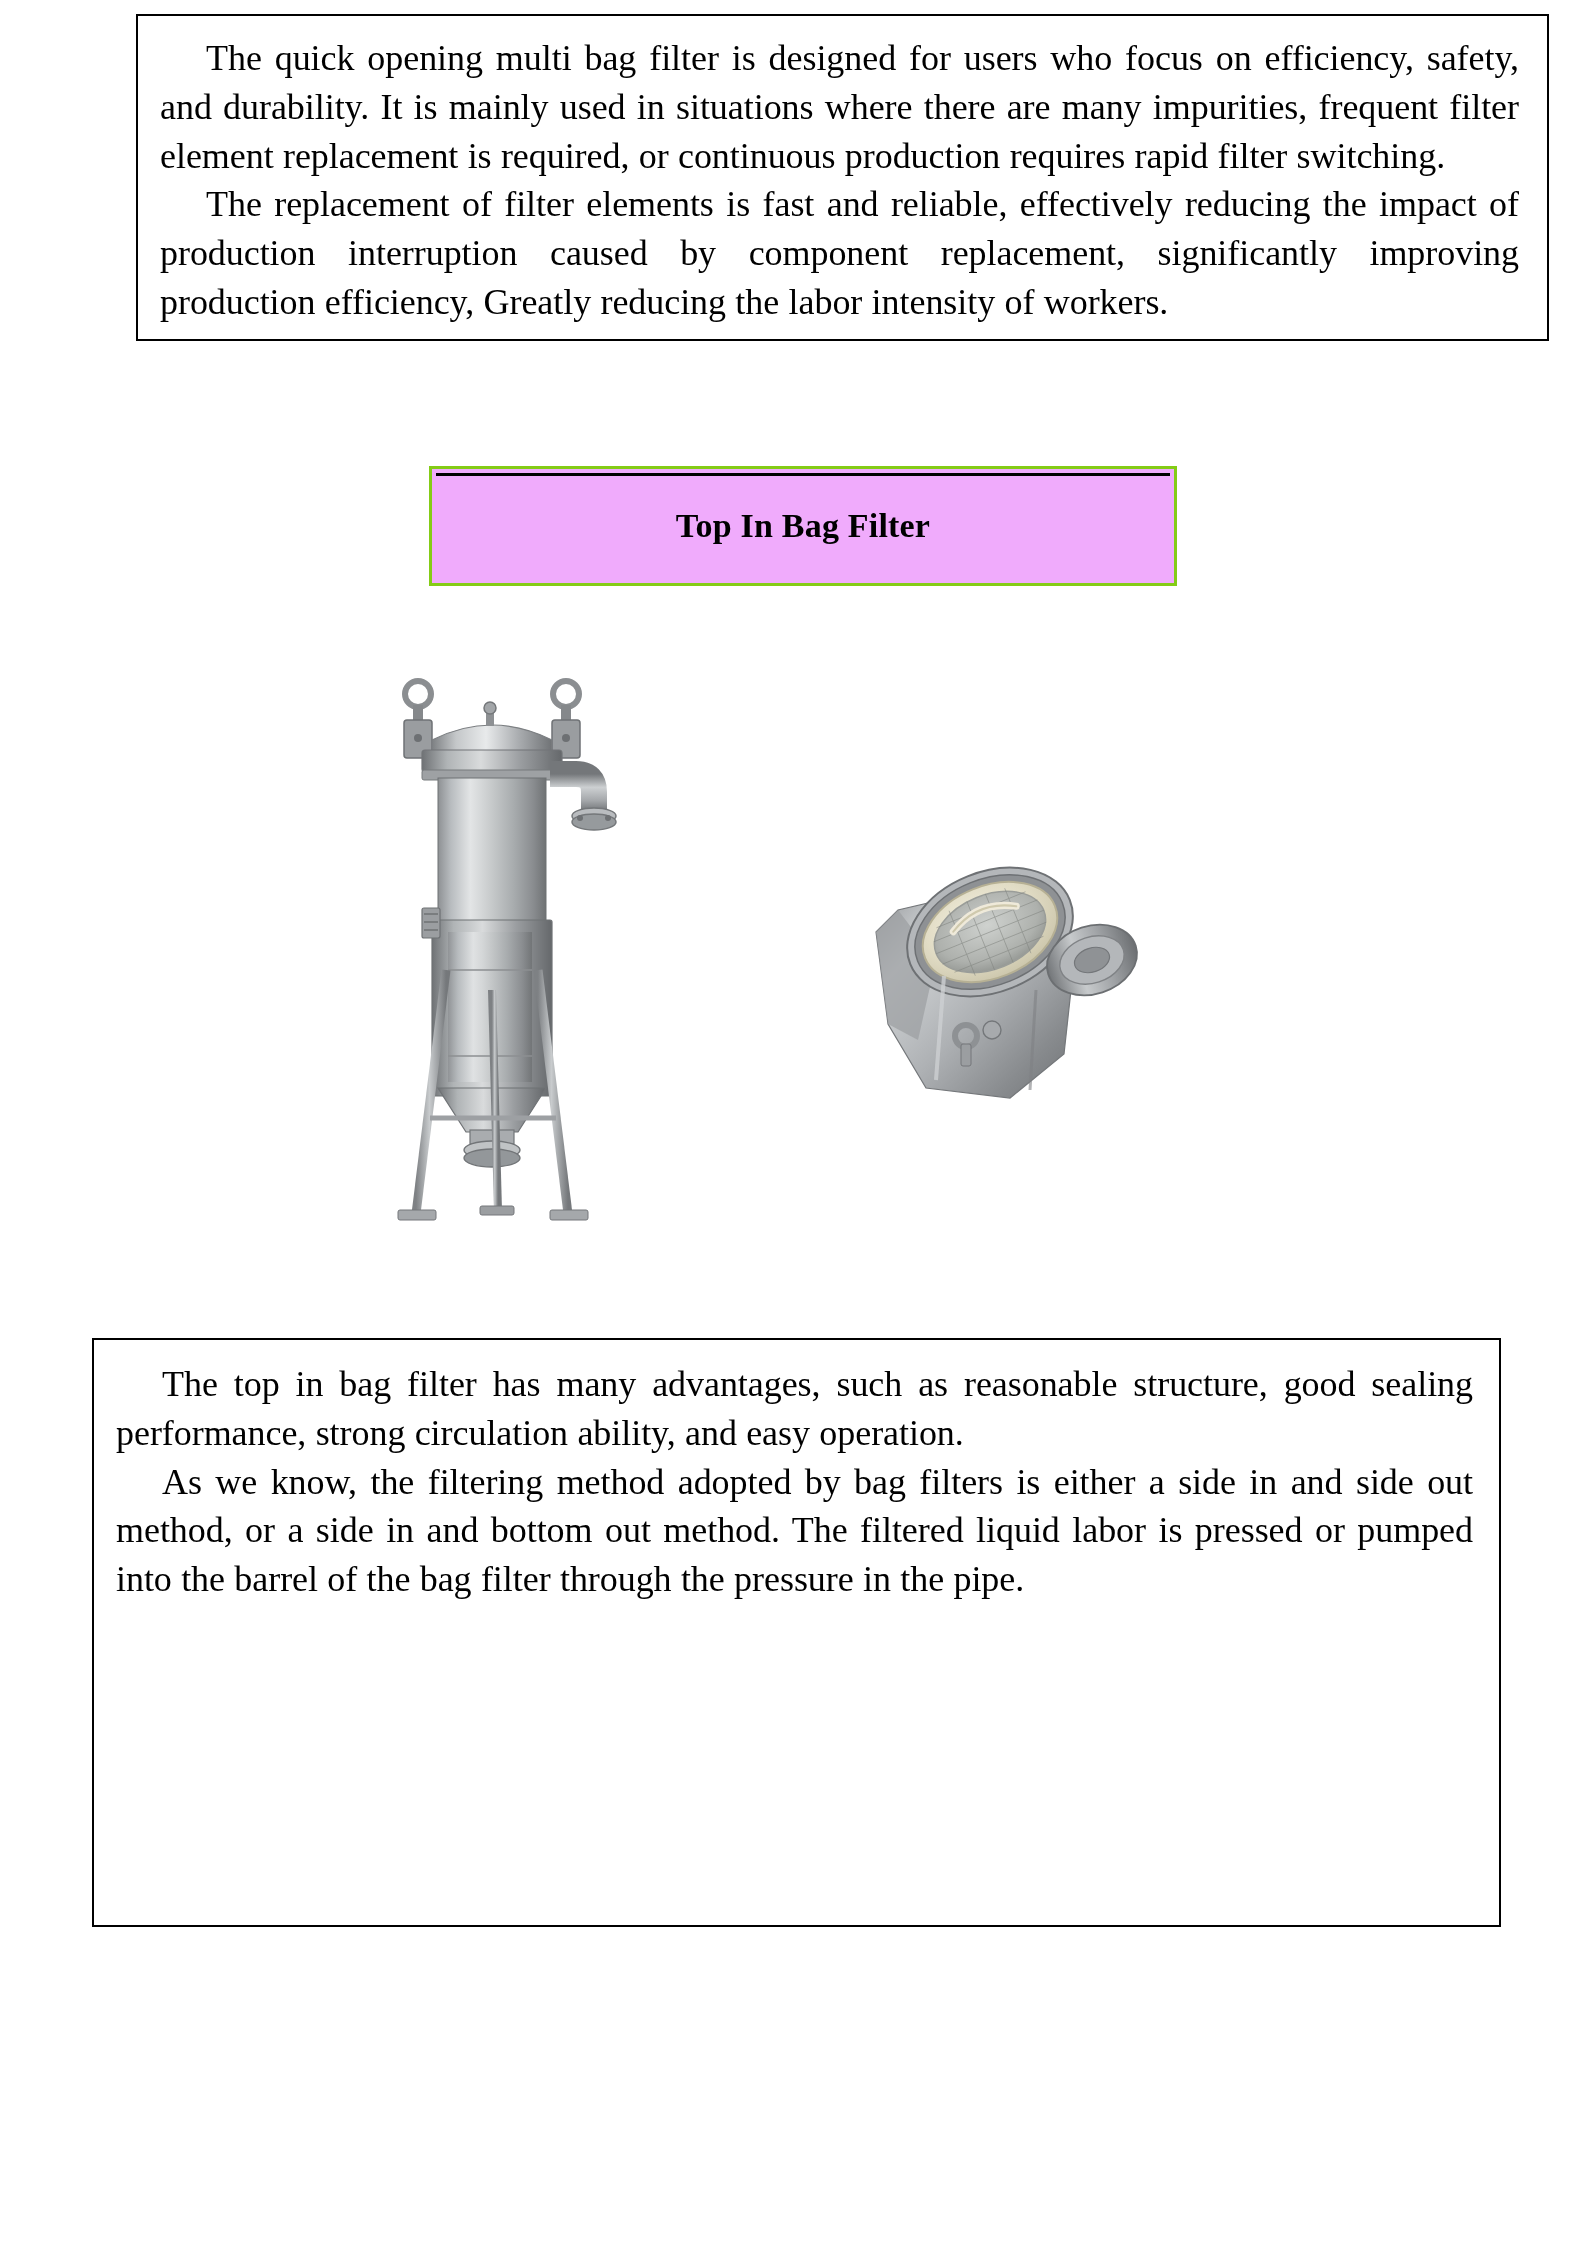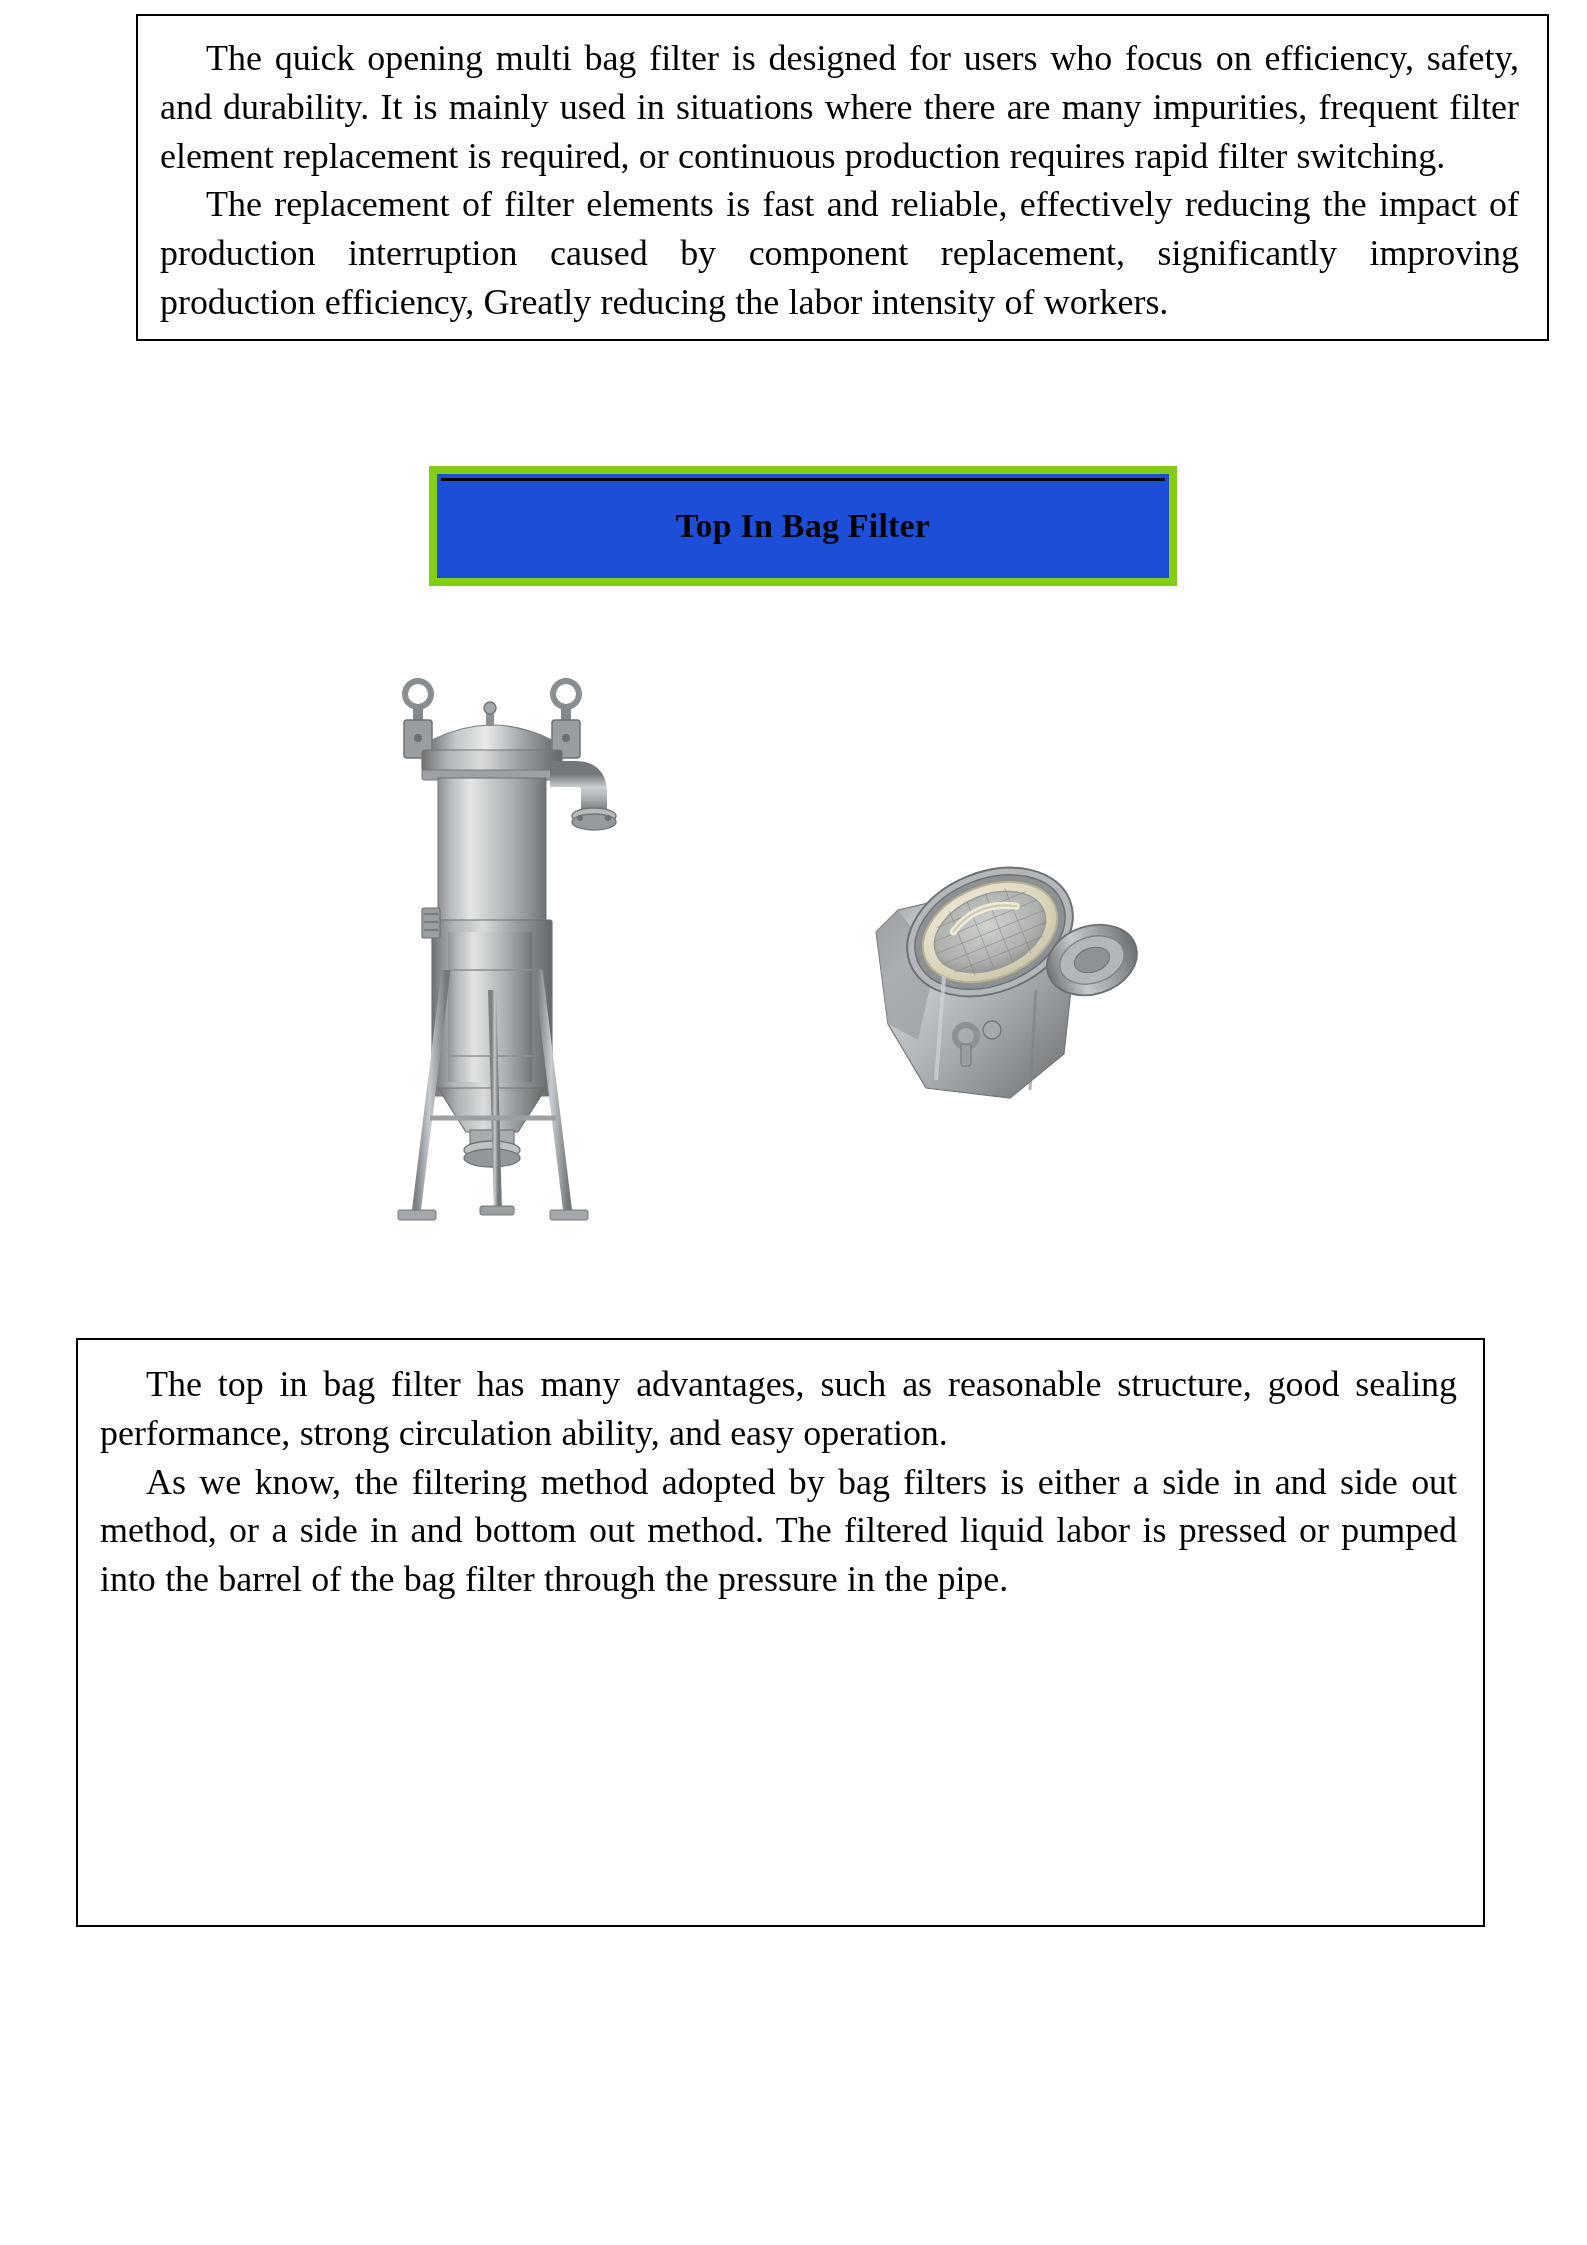--- a/index.html
+++ b/index.html
@@ -32,21 +32,21 @@
 
   #intro-box {
     left: 136px;
     top: 14px;
     width: 1413px;
     height: 327px;
     padding: 18px 28px 18px 22px;
   }
 
   #details-box {
-    left: 76px;
+    left: 92px;
     top: 1338px;
     width: 1409px;
     height: 589px;
     padding: 20px 26px 20px 22px;
   }
 
   .para {
     font-size: 36px;
     line-height: 1.355;
     text-align: justify;
@@ -59,23 +59,23 @@
     text-indent: 46px;
   }
 
   
   #title-box {
     position: absolute;
     left: 429px;
     top: 466px;
     width: 748px;
     height: 120px;
-    border: 8px solid #84cc16;
+    border: 3px solid #84cc16;
     box-sizing: border-box;
-    background: #1d4ed8;
+    background: #f0abfc;
     display: flex;
     align-items: center;
     justify-content: center;
   }
   #title-box .inner-rule {
     position: absolute;
     left: 4px;
     right: 4px;
     top: 4px;
     height: 3px;

